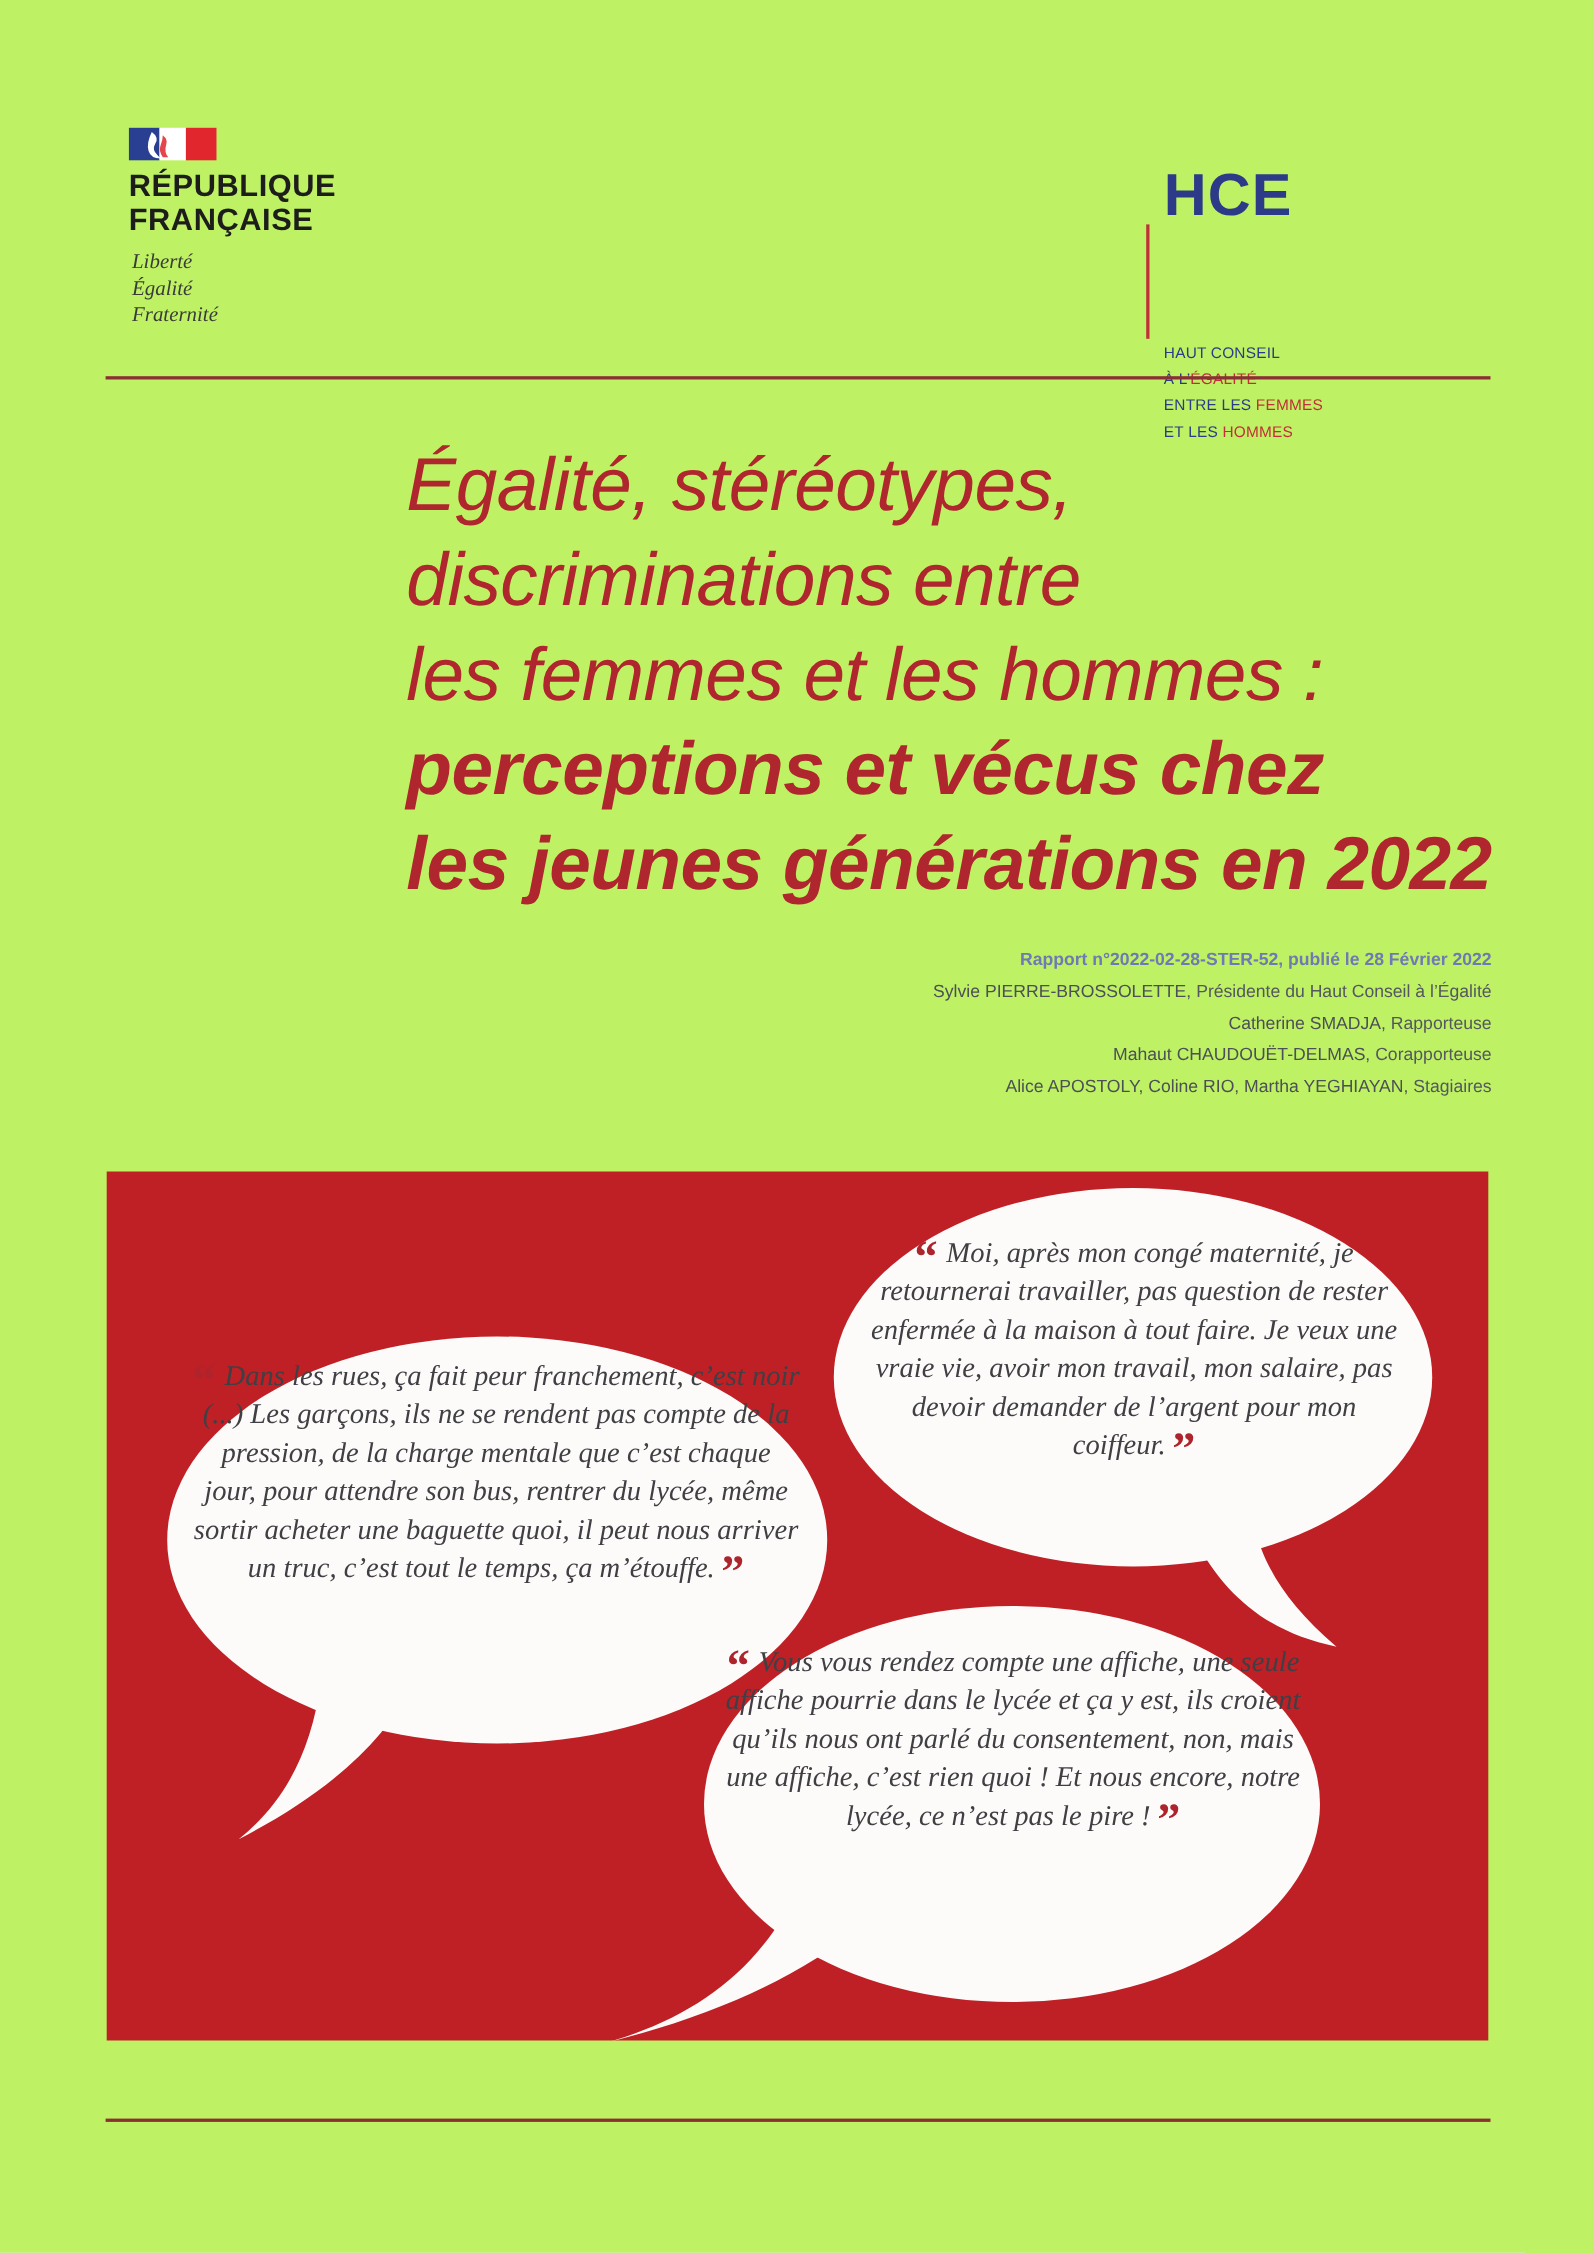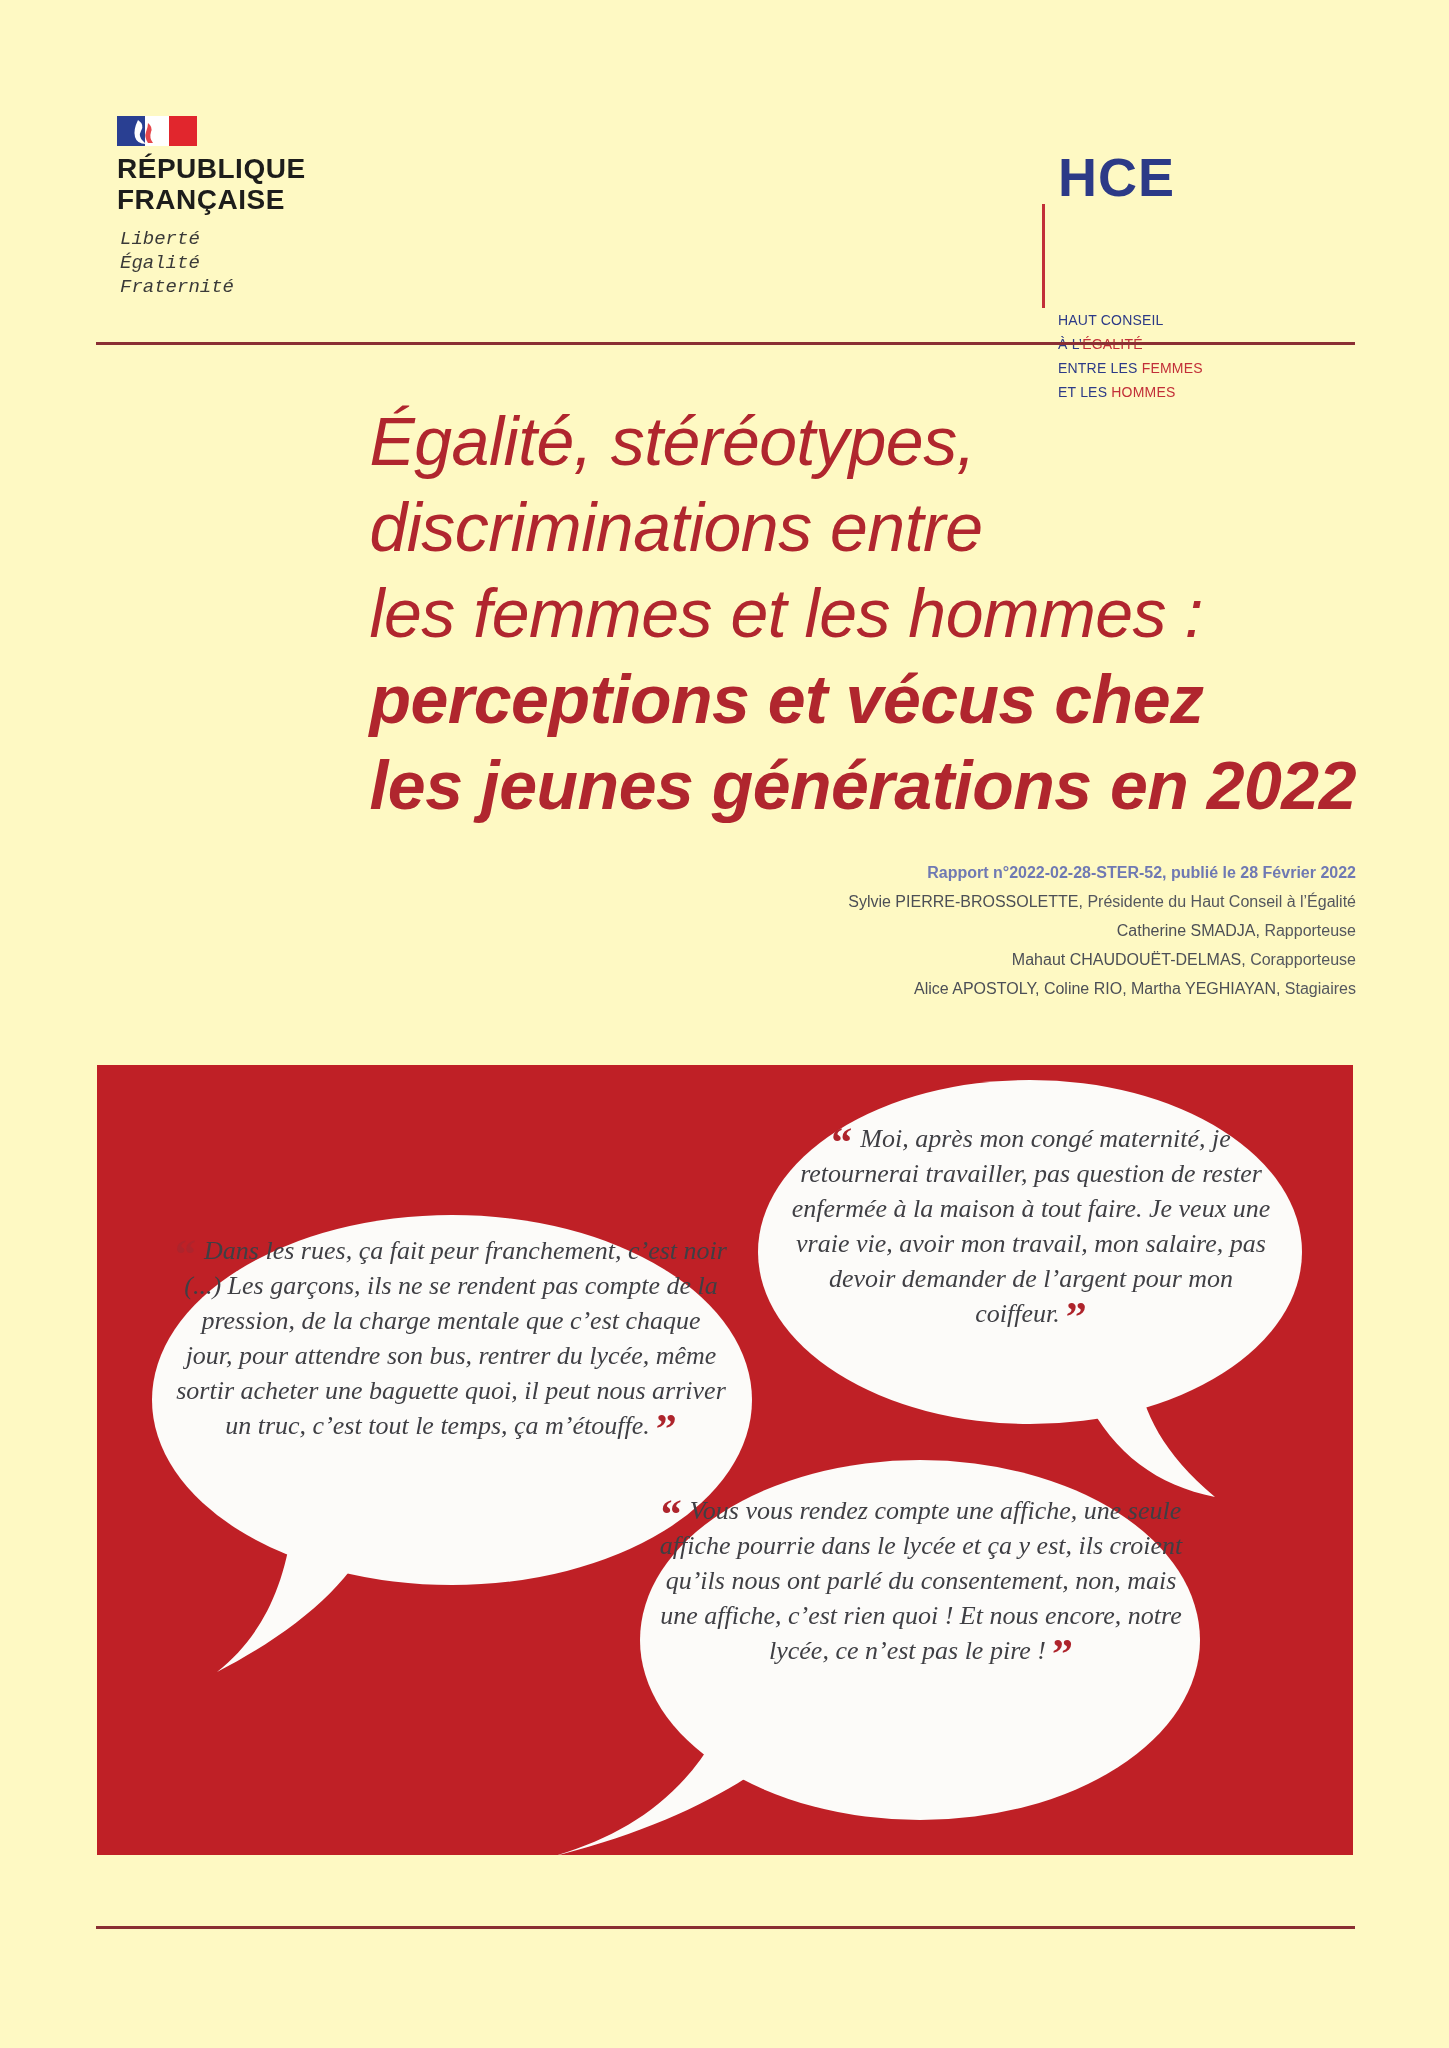--- a/index.html
+++ b/index.html
@@ -1,30 +1,30 @@
 <!DOCTYPE html>
 <html><head>
 <meta charset="utf-8">
 <style>
   html,body{margin:0;padding:0;background:#e8e8e8;}
   .page{
     position:relative;width:1449px;height:2048px;margin:0 auto;
-    background:#fef9c3;overflow:hidden;
+    background:#bef264;overflow:hidden;
     font-family:"Liberation Sans",sans-serif;
   }
   
   .marianne{position:absolute;left:117px;top:116px;}
   .flag{display:block;}
   .brand{
     margin-top:7px;color:#1d1d1b;font-weight:bold;
     font-size:28px;line-height:31px;letter-spacing:0.5px;
   }
   .motto{
     margin-top:12px;margin-left:3px;color:#3a3a38;
-    font-family:Liberation Mono, monospace;font-style:italic;
+    font-family:Liberation Serif, serif;font-style:italic;
     font-size:19px;line-height:24px;
   }
   
   .hce{position:absolute;left:1030px;top:150px;display:flex;align-items:center;flex-direction:column;}
   .hce-acronym{
     color:#2c3a87;font-weight:bold;font-size:54px;letter-spacing:1px;
     line-height:54px;
   }
   .hce-sep{width:3px;align-self:stretch;background:#c22f38;margin:0 12px 0 12px;min-height:104px;}
   .hce-lines{color:#2c3a87;font-weight:normal;font-size:14px;line-height:24px;letter-spacing:0.2px;margin-left:28px;}

